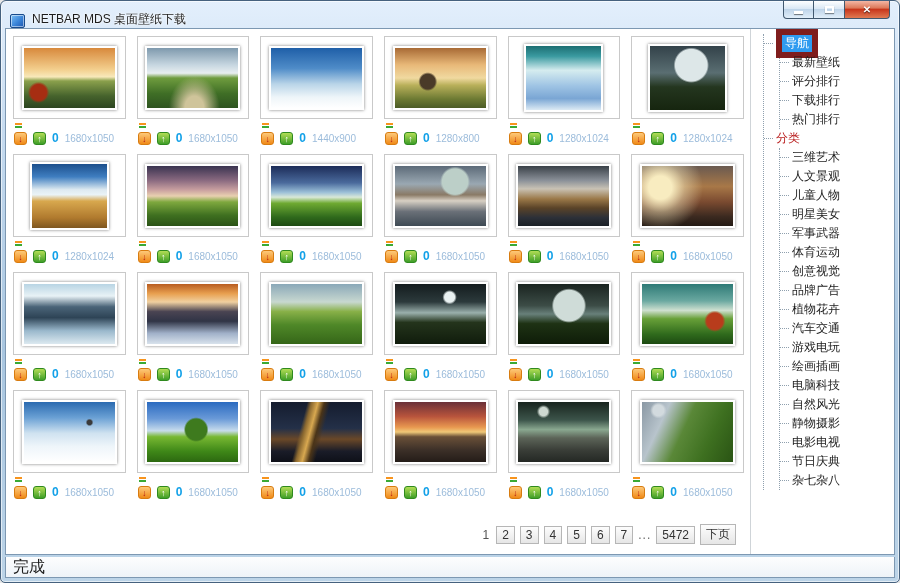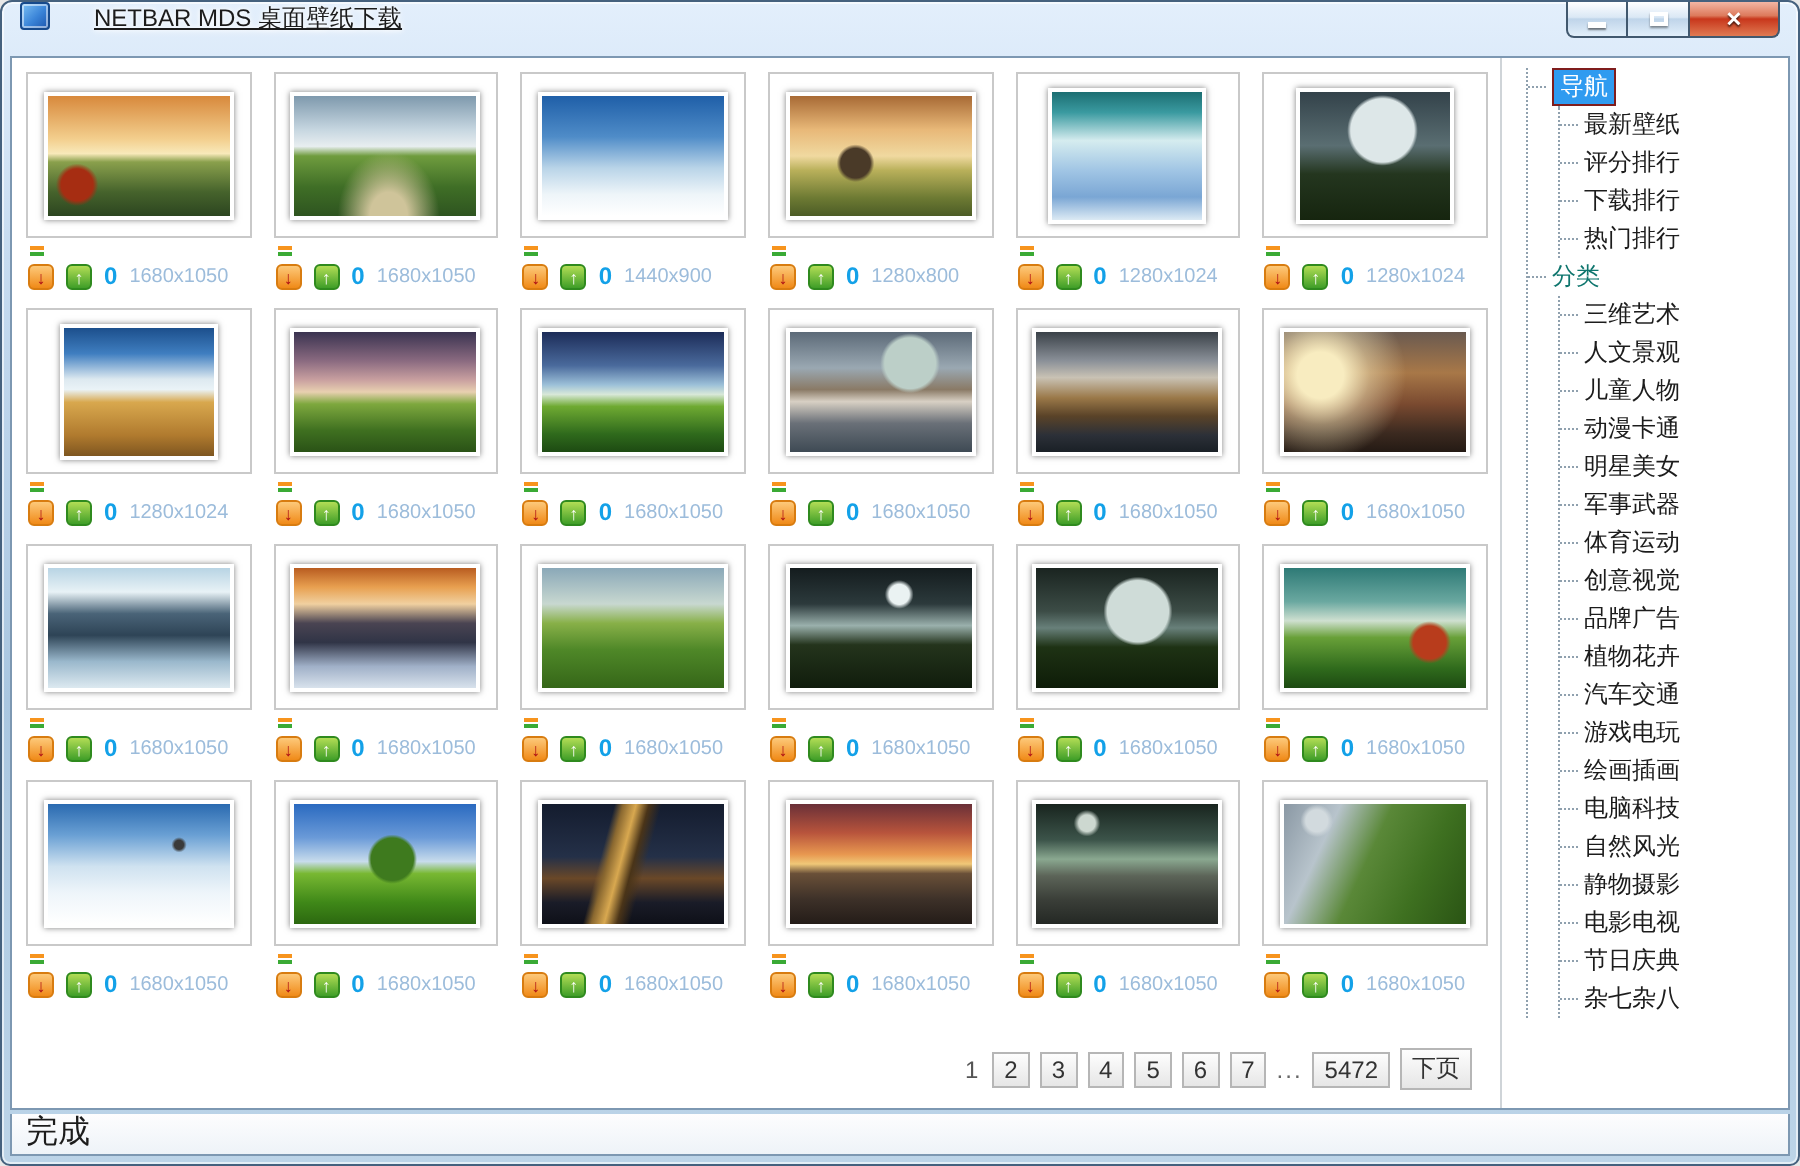--- a/index.html
+++ b/index.html
@@ -3,22 +3,22 @@
 <meta charset="utf-8">
 <style>
   * { margin:0; padding:0; box-sizing:border-box; }
   html,body { width:900px; height:583px; font-family:"Liberation Sans", sans-serif; background:#e8e8e8; }
 
   
   .window { position:relative; width:900px; height:583px;
     border:1px solid #45617e; border-radius:6px 6px 5px 5px;
     background:linear-gradient(180deg,#e3effc 0%,#c6dbf0 22%,#a9c6e0 60%,#bcd4e8 100%);
     box-shadow:inset 0 0 0 1px rgba(255,255,255,.6); overflow:hidden; }
-  .titlebar { height:27px; display:flex; align-items:flex-start; gap:22px; padding-left:9px;
-    font-size:12px; color:#1c1c1c; text-shadow:0 0 4px #fff, 0 0 2px #fff;text-decoration:underline; }
+  .titlebar { height:27px; display:flex; align-items:flex-end; gap:7px; padding-left:9px;
+    font-size:12px; color:#1c1c1c; text-shadow:0 0 4px #fff, 0 0 2px #fff; }
   .app-icon { width:15px; height:14px; border-radius:2px;
     background:linear-gradient(135deg,#7cc0f4 0%,#3a84d8 55%,#1c56ae 100%);
     border:1px solid #174a8c; box-shadow:inset 0 0 0 1px rgba(255,255,255,.5); flex:0 0 auto; }
   .win-buttons { position:absolute; top:0; right:9px; display:flex; }
   .wb { height:18px; width:31px; border:1px solid #41586e; border-top:none;
     background:linear-gradient(180deg,rgba(255,255,255,.95) 0%,rgba(216,230,243,.75) 45%,rgba(173,199,224,.65) 50%,rgba(226,239,250,.9) 100%);
     display:flex; align-items:center; justify-content:center;
     color:#fff; font-size:10px; font-weight:bold; text-shadow:0 1px 1px rgba(0,0,0,.65); cursor:default; }
   .wb-min { border-radius:0 0 0 4px; }
   .wb-max { border-left:none; }
@@ -101,22 +101,22 @@
   .pg-cur { color:#555; padding:1px 2px; }
   .pg-dots { color:#666; letter-spacing:1px; }
 
   
   .nav { width:143px; background:#fff; padding:5px 2px 0 7px; font-size:12px; overflow:hidden; }
   .tree { margin-left:5px; border-left:1px dotted #8fa0ae; }
   .trow { display:flex; align-items:center; height:19px; white-space:nowrap; }
   .conn { display:inline-block; width:9px; border-top:1px dotted #8fa0ae; margin-right:3px; flex:0 0 auto; }
   .kids { margin-left:15px; border-left:1px dotted #8fa0ae; }
   .rlbl { cursor:pointer; }
-  .rlbl.sel { background:#2f9bf0; color:#fff; border:1px solid #7f1d1d; padding:0 3px; }
-  .rlbl.cat { color:#0f766e; }
+  .rlbl.sel { background:#2f9bf0; color:#fff; border:6px solid #7f1d1d; padding:0 3px; }
+  .rlbl.cat { color:#b91c1c; }
   .clbl { color:#1c1c1c; cursor:pointer;font-family:Liberation Mono, monospace; }
 
   
   .statusbar { position:absolute; left:4px; right:4px; bottom:4px; height:21px;
     background:linear-gradient(180deg,#fdfdfe 0%,#eef3f8 100%);
     border:1px solid #7d98b2; border-top:none; line-height:19px; padding-left:7px;
     font-size:16px; color:#1c1c1c; }
 </style>
 </head>
 <body>
@@ -551,24 +551,20 @@
             <div class="trow">
           <span class="conn"></span>
           <span class="clbl">人文景观</span>
         </div>
             <div class="trow">
           <span class="conn"></span>
           <span class="clbl">儿童人物</span>
         </div>
             <div class="trow">
           <span class="conn"></span>
-          <span class="clbl">动漫卡通</span>
-        </div>
-            <div class="trow">
-          <span class="conn"></span>
           <span class="clbl">明星美女</span>
         </div>
             <div class="trow">
           <span class="conn"></span>
           <span class="clbl">军事武器</span>
         </div>
             <div class="trow">
           <span class="conn"></span>
           <span class="clbl">体育运动</span>
         </div>

